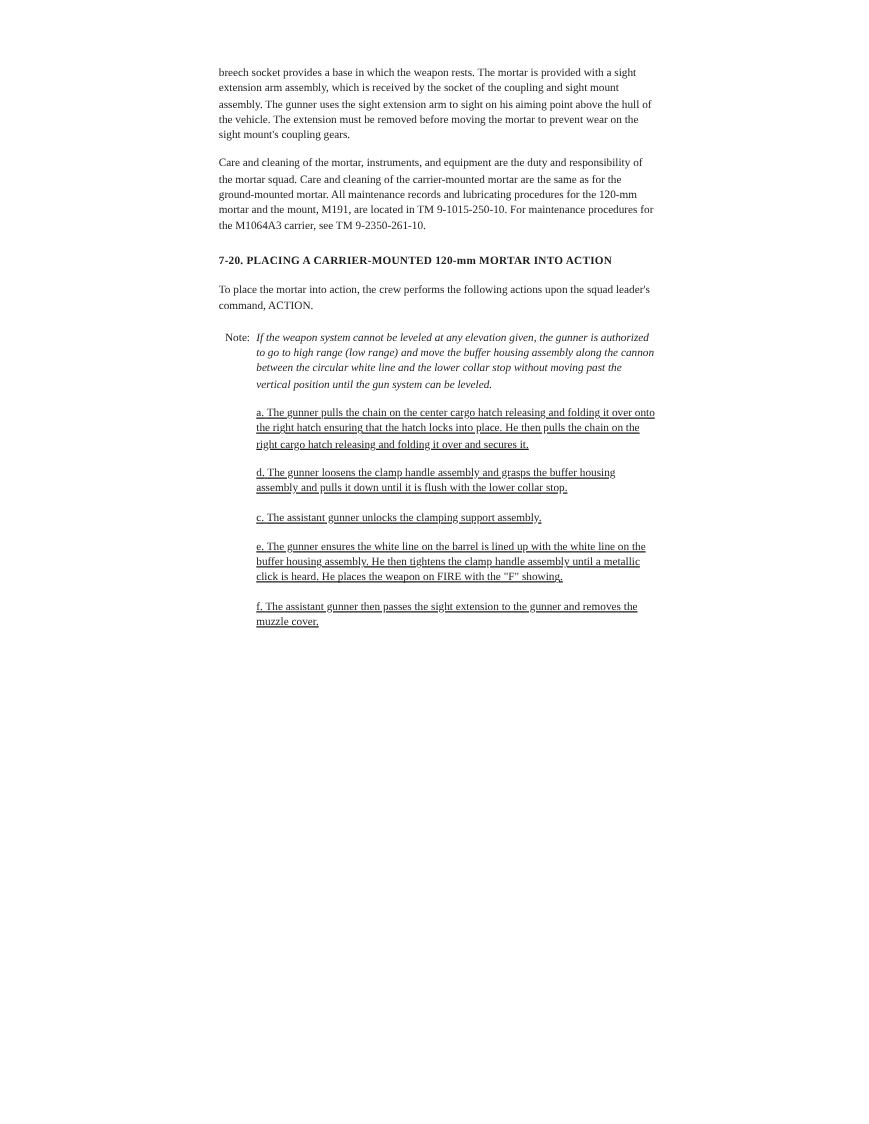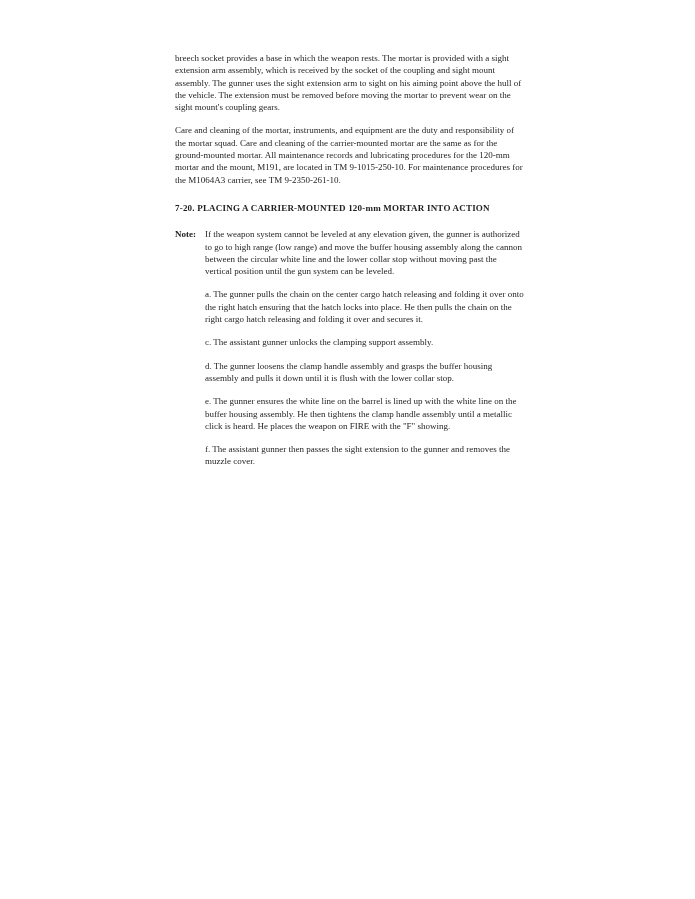--- a/index.html
+++ b/index.html
@@ -31,59 +31,63 @@
   .heading {
     font-weight: bold;
     margin: 16px 0 11px 0;
     letter-spacing: 0.2px;
   }
   .note-block {
     display: flex;
     margin: 14px 0 11px 0;
   }
   .note-label {
-    font-weight: bold;
+    font-weight: normal;
     width: 30px;
     flex: 0 0 30px;
+    text-align: center;
   }
   .note-text {
     flex: 1;
+    font-style: italic;
   }
   .step {
     margin: 0 0 11px 0;
     padding-left: 30px;
+    text-decoration: underline;
   }
   .step:last-child {
     margin-bottom: 17px;
   }
 </style>
 </head>
 <body>
 
 <div class="page">
   <div class="content">
 
     <p class="para">breech socket provides a base in which the weapon rests. The mortar is provided with a sight extension arm assembly, which is received by the socket of the coupling and sight mount assembly. The gunner uses the sight extension arm to sight on his aiming point above the hull of the vehicle. The extension must be removed before moving the mortar to prevent wear on the sight mount's coupling gears.</p>
 
 
     <p class="para">Care and cleaning of the mortar, instruments, and equipment are the duty and responsibility of the mortar squad. Care and cleaning of the carrier-mounted mortar are the same as for the ground-mounted mortar. All maintenance records and lubricating procedures for the 120-mm mortar and the mount, M191, are located in TM 9-1015-250-10. For maintenance procedures for the M1064A3 carrier, see TM 9-2350-261-10.</p>
 
     <p class="heading">7-20. PLACING A CARRIER-MOUNTED 120-mm MORTAR INTO ACTION</p>
 
+    <p class="para">To place the mortar into action, the crew performs the following actions upon the squad leader's command, ACTION.</p>
 
     <div class="note-block">
       <span class="note-label">Note:</span>
       <span class="note-text">If the weapon system cannot be leveled at any elevation given, the gunner is authorized to go to high range (low range) and move the buffer housing assembly along the cannon between the circular white line and the lower collar stop without moving past the vertical position until the gun system can be leveled.</span>
     </div>
 
     <p class="step"><span>a.</span> <span>The gunner pulls the chain on the center cargo hatch releasing and folding it over onto the right hatch ensuring that the hatch locks into place. He then pulls the chain on the right cargo hatch releasing and folding it over and secures it.</span></p>
 
 
+    <p class="step"><span>d.</span> <span>The gunner loosens the clamp handle assembly and grasps the buffer housing assembly and pulls it down until it is flush with the lower collar stop.</span></p>
+
     <p class="step"><span>c.</span> <span>The assistant gunner unlocks the clamping support assembly.</span></p>
-
-    <p class="step"><span>d.</span> <span>The gunner loosens the clamp handle assembly and grasps the buffer housing assembly and pulls it down until it is flush with the lower collar stop.</span></p>
 
     <p class="step"><span>e.</span> <span>The gunner ensures the white line on the barrel is lined up with the white line on the buffer housing assembly. He then tightens the clamp handle assembly until a metallic click is heard. He places the weapon on FIRE with the "F" showing.</span></p>
 
     <p class="step"><span>f.</span> <span>The assistant gunner then passes the sight extension to the gunner and removes the muzzle cover.</span></p>
 
   </div>
 </div>
 
 </body></html>

